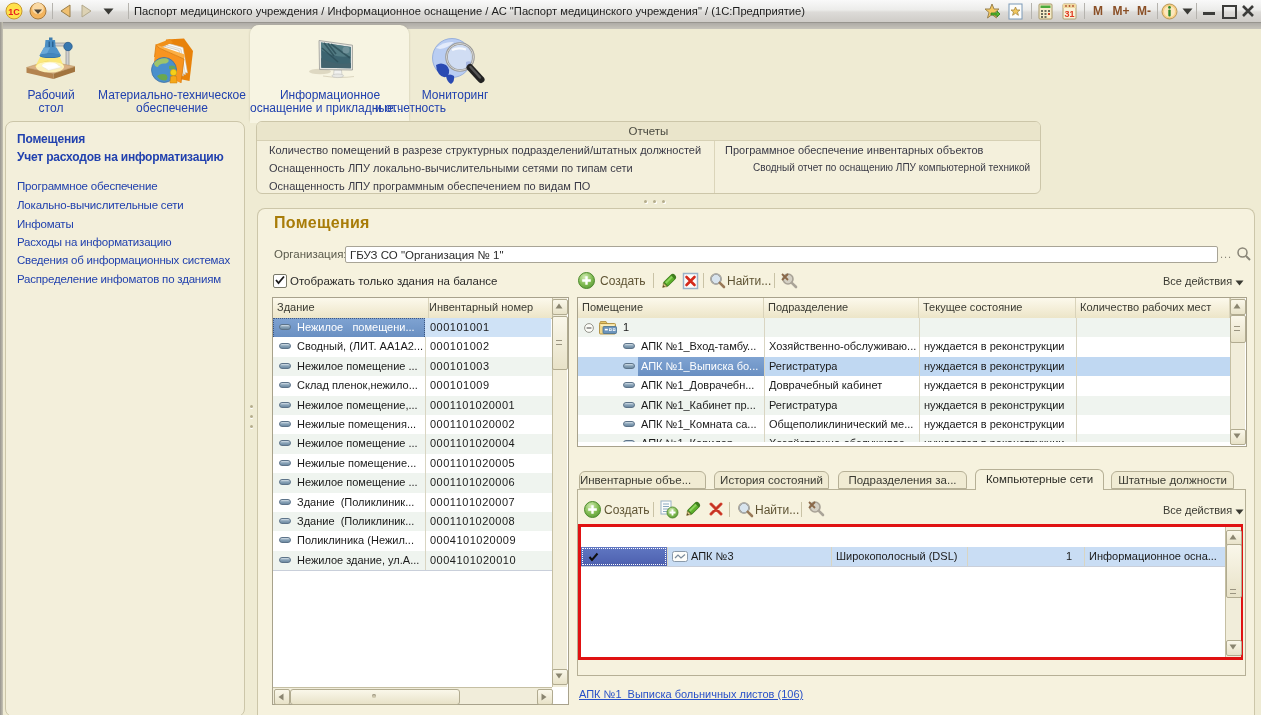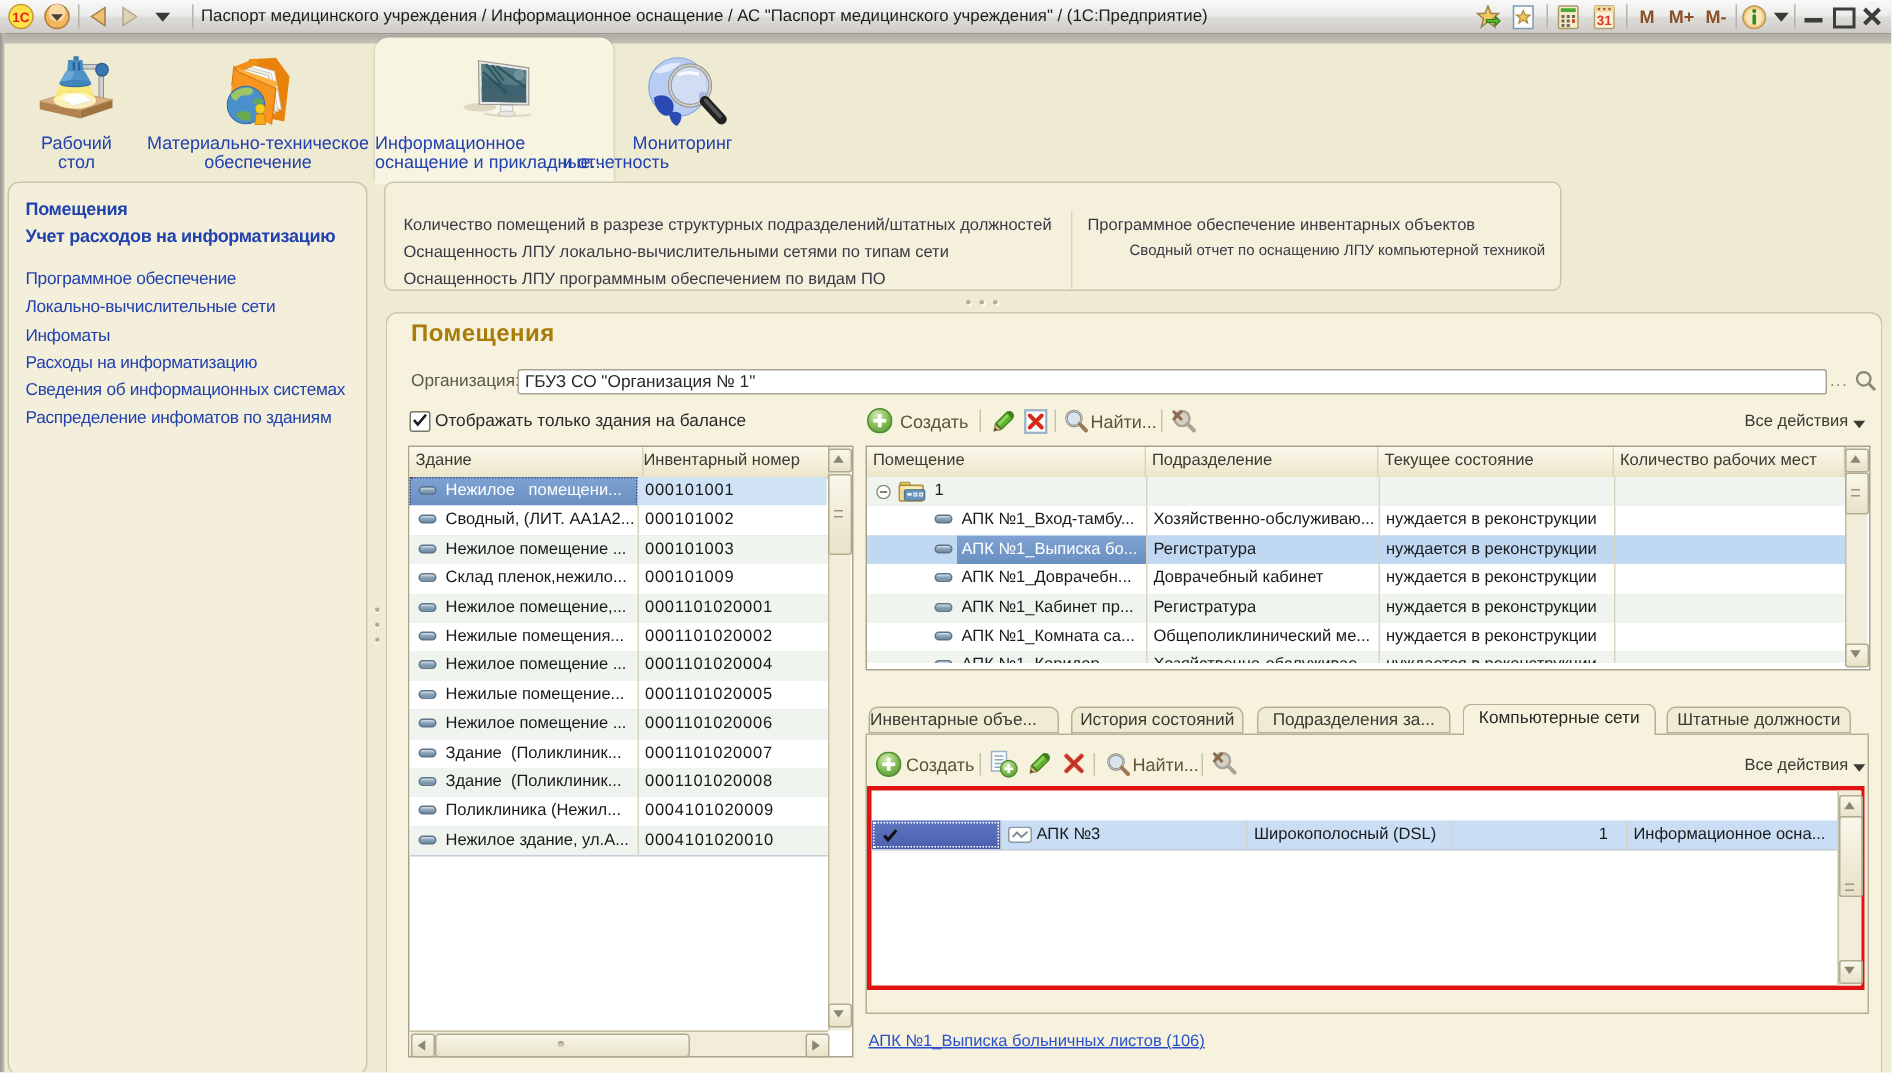--- a/index.html
+++ b/index.html
@@ -162,41 +162,42 @@
 <circle cx="36" cy="25" r="13.5" fill="none" stroke="#9a9a98" stroke-width="2.6"></circle>
 <circle cx="36" cy="25" r="13.5" fill="none" stroke="#d5d5d3" stroke-width="1"></circle>
 <path d="M46 35.5 L57 47.5" stroke="#222" stroke-width="7" stroke-linecap="round"></path>
 <path d="M46.5 35 L56 45.5" stroke="#555" stroke-width="2.5" stroke-linecap="round"></path>
 <path d="M28 18 Q34 15 42 17.5" stroke="#fff" stroke-width="2.2" fill="none" opacity="0.85"></path>
 </svg>
 <div class="lnk" style="left:1px;top:88px;width:100px;text-align:center;font-size:12px">Рабочий</div>
 <div class="lnk" style="left:1px;top:101px;width:100px;text-align:center;font-size:12px">стол</div>
 <div class="lnk" style="left:92px;top:88px;width:160px;text-align:center;font-size:12px">Материально-техническое</div>
 <div class="lnk" style="left:92px;top:101px;width:160px;text-align:center;font-size:12px">обеспечение</div>
-<div class="lnk" style="left:250px;top:88px;width:160px;text-align:left;font-size:12px">Информационное</div>
+<div class="lnk" style="left:250px;top:88px;width:160px;text-align:center;font-size:12px">Информационное</div>
 <div class="lnk" style="left:250px;top:101px;width:144px;text-align:right;font-size:12px">оснащение и прикладные...</div>
 <div class="lnk" style="left:375px;top:88px;width:160px;text-align:center;font-size:12px">Мониторинг</div>
 <div class="lnk" style="left:375px;top:101px;width:160px;font-size:12px">и отчетность</div>
 
 <div class="abs" id="sidebar" style="left:5px;top:121px;width:240px;height:596px;background:#f3efdb;border:1px solid #ccc6a9;border-radius:8px;box-sizing:border-box;overflow:hidden">
 <div class="lnk" style="left:11px;top:10px;font-weight:bold;font-size:12px;letter-spacing:-0.2px">Помещения</div>
 <div class="lnk" style="left:11px;top:28px;font-weight:bold;font-size:12px;letter-spacing:-0.2px">Учет расходов на информатизацию</div>
 <div class="lnk" style="left:11px;top:58px;font-size:11.5px;letter-spacing:-0.2px">Программное обеспечение</div>
 <div class="lnk" style="left:11px;top:77px;font-size:11.5px;letter-spacing:-0.2px">Локально-вычислительные сети</div>
 <div class="lnk" style="left:11px;top:96px;font-size:11.5px;letter-spacing:-0.2px">Инфоматы</div>
 <div class="lnk" style="left:11px;top:114px;font-size:11.5px;letter-spacing:-0.2px">Расходы на информатизацию</div>
 <div class="lnk" style="left:11px;top:132px;font-size:11.5px;letter-spacing:-0.2px">Сведения об информационных системах</div>
 <div class="lnk" style="left:11px;top:151px;font-size:11.5px;letter-spacing:-0.2px">Распределение инфоматов по зданиям</div>
 </div>
 
 <div class="abs" style="left:250px;top:405px;width:3px;height:3px;border-radius:2px;background:#b5ad8c;box-shadow:0 1px 0 #fff"></div>
 <div class="abs" style="left:250px;top:415px;width:3px;height:3px;border-radius:2px;background:#b5ad8c;box-shadow:0 1px 0 #fff"></div>
 <div class="abs" style="left:250px;top:425px;width:3px;height:3px;border-radius:2px;background:#b5ad8c;box-shadow:0 1px 0 #fff"></div>
 
 <div class="abs" id="reports" style="left:256px;top:121px;width:785px;height:73px;background:#f4f0dc;border:1px solid #ccc6a9;border-radius:6px;box-sizing:border-box">
+<div class="abs" style="left:0;top:0;width:783px;height:18px;background:#eae5cb;border-bottom:1px solid #d6d0b4;border-radius:5px 5px 0 0;text-align:center;font-size:11.5px;color:#4a4a40;line-height:18px">Отчеты</div>
 <div class="abs" style="left:457px;top:19px;width:1px;height:52px;background:#dbd5ba"></div>
 <div class="abs" style="left:12px;top:22px;font-size:11px;color:#3a3a46;white-space:nowrap">Количество помещений в разрезе структурных подразделений/штатных должностей</div>
 <div class="abs" style="left:12px;top:58px;font-size:11px;color:#3a3a46;white-space:nowrap">Оснащенность ЛПУ программным обеспечением по видам ПО</div>
 <div class="abs" style="left:12px;top:40px;font-size:11px;color:#3a3a46;white-space:nowrap">Оснащенность ЛПУ локально-вычислительными сетями по типам сети</div>
 <div class="abs" style="left:468px;top:22px;font-size:11px;color:#3a3a46;white-space:nowrap">Программное обеспечение инвентарных объектов</div>
 <div class="abs" style="left:496px;top:40px;font-size:10px;color:#3a3a46;white-space:nowrap">Сводный отчет по оснащению ЛПУ компьютерной техникой</div>
 </div>
 
 <div class="abs" style="left:644px;top:200px;width:3px;height:3px;border-radius:2px;background:#b5ad8c;box-shadow:1px 1px 0 #fff"></div>
 <div class="abs" style="left:653px;top:200px;width:3px;height:3px;border-radius:2px;background:#b5ad8c;box-shadow:1px 1px 0 #fff"></div>

